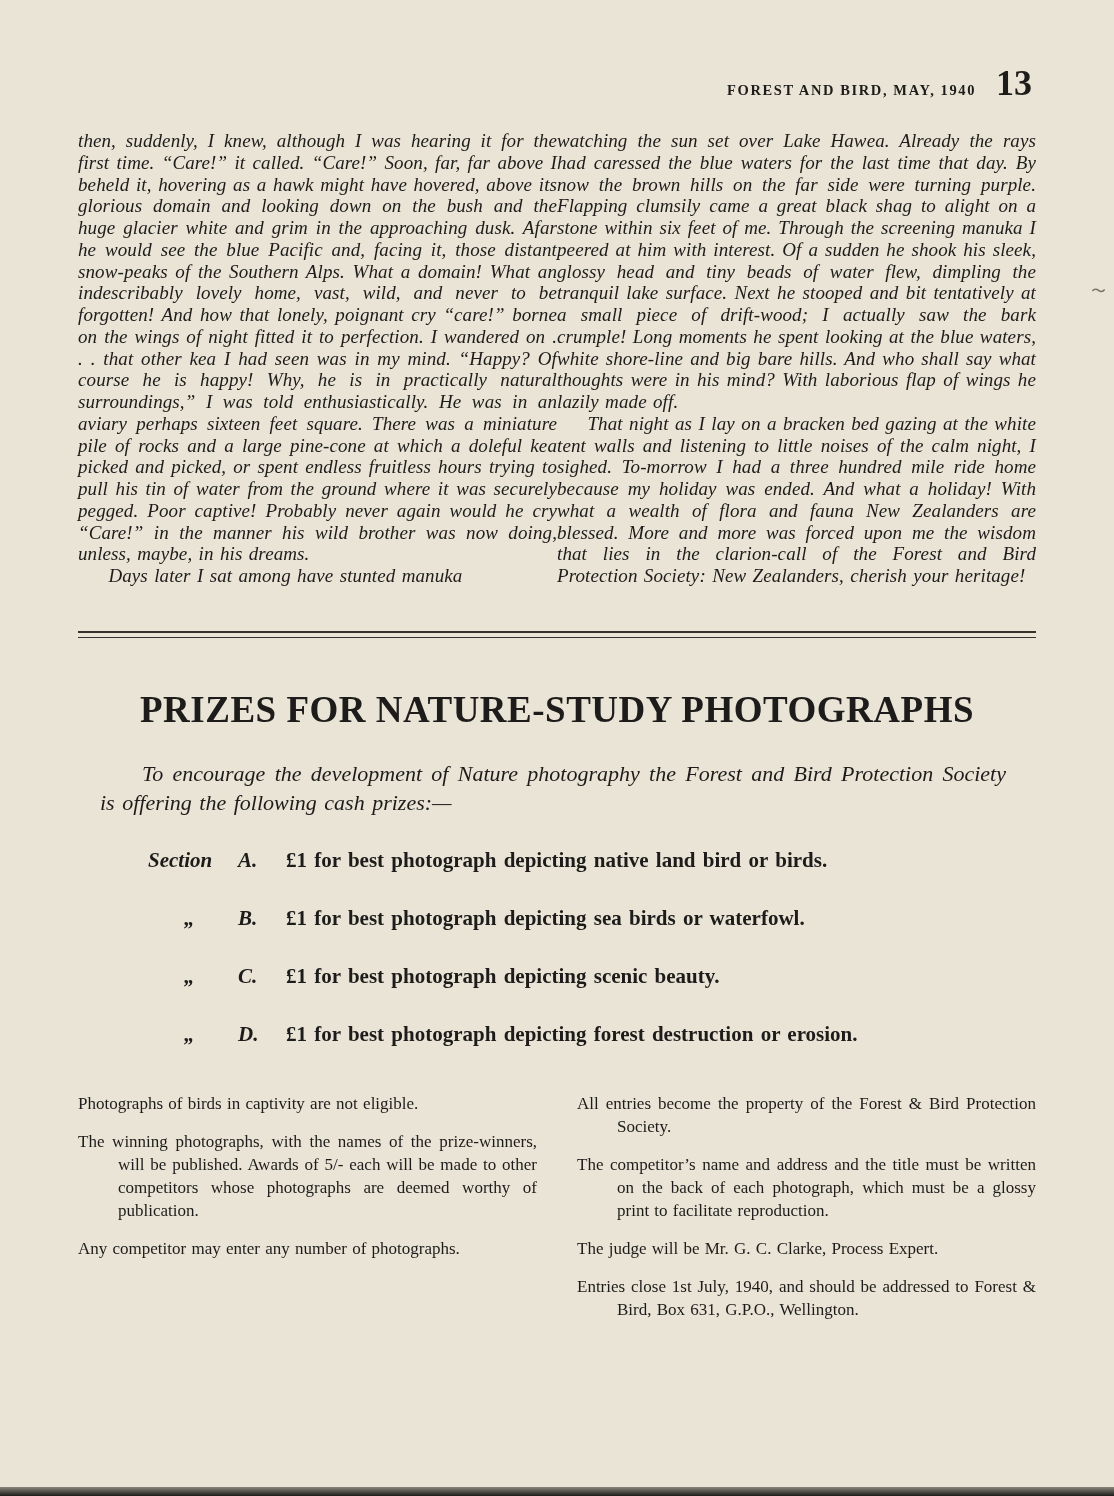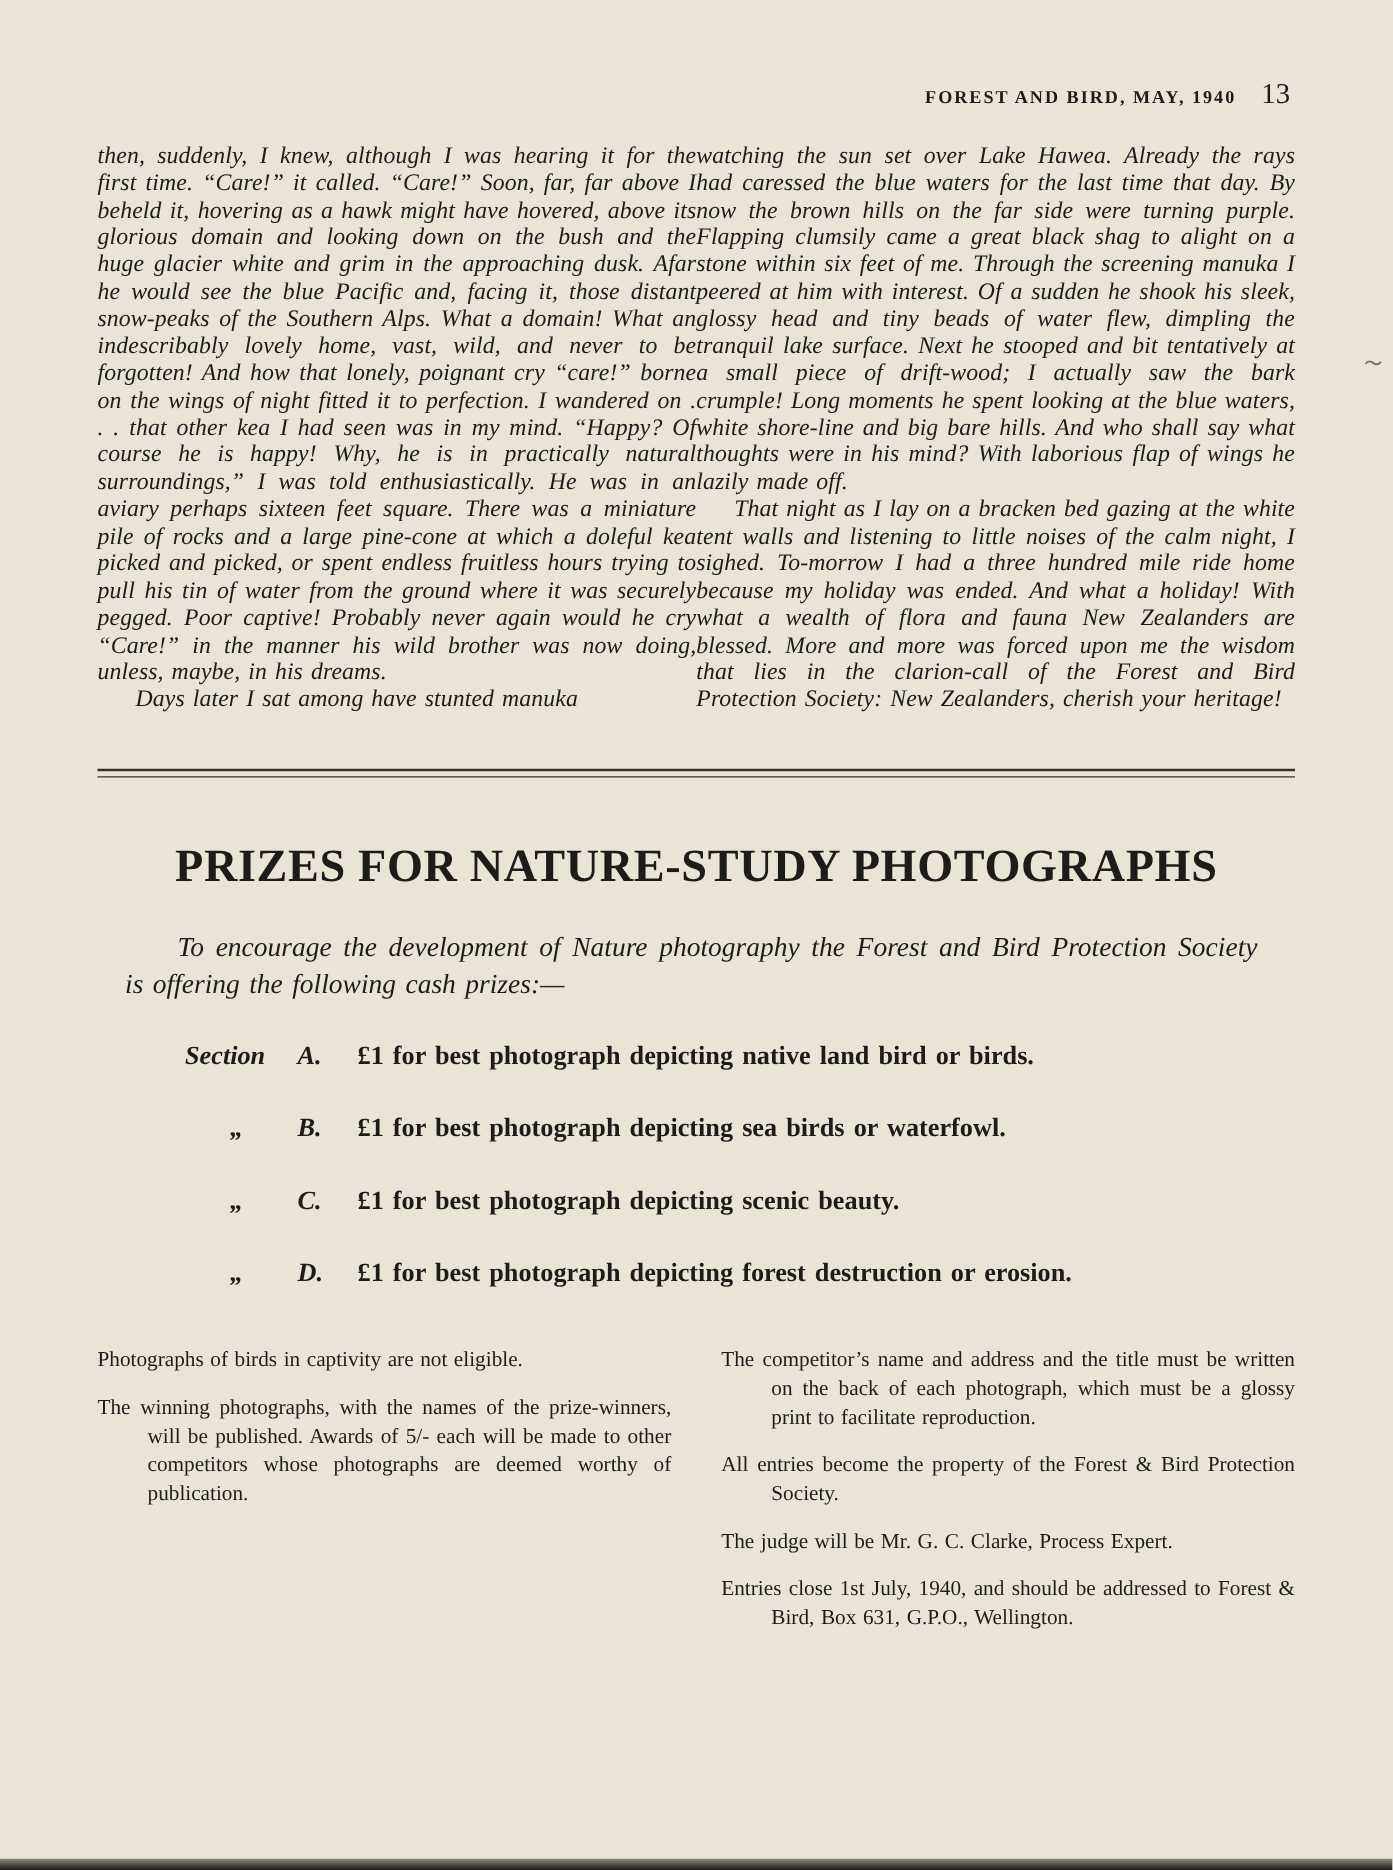--- a/index.html
+++ b/index.html
@@ -28,22 +28,22 @@
     margin-bottom: 26px;
     padding-right: 4px;
   }
   .journal-line {
     font-size: 14.5px;
     font-weight: bold;
     letter-spacing: 1.6px;
     margin-left: 28px;
   }
   .page-number {
-    font-size: 23px;
-    font-weight: normal;
+    font-size: 36px;
+    font-weight: bold;
   }
   
   .columns {
     display: flex;
     font-style: italic;
   }
   .col {
     flex: 1;
     text-align: justify;
     font-size: 19px;
@@ -197,24 +197,25 @@
       <span class="sec-letter">D.</span>
       <span class="prize-text">£1 for best photograph depicting forest destruction or erosion.</span>
     </div>
 
   </div>
 
   <div class="notes">
     <div class="notes-col">
       <p class="note">Photographs of birds in captivity are not eligible.</p>
       <p class="note">The winning photographs, with the names of the prize-winners, will be published.  Awards of 5/- each will be made to other competitors whose photographs are deemed worthy of publication.</p>
+      <p class="note">Any competitor may enter any number of photographs.</p>
     </div>
     <div class="notes-col">
+      <p class="note">All entries become the property of the Forest &amp; Bird Protection Society.</p>
       <p class="note">The competitor’s name and address and the title must be written on the back of each photograph, which must be a glossy print to facilitate reproduction.</p>
-      <p class="note">All entries become the property of the Forest &amp; Bird Protection Society.</p>
       <p class="note">The judge will be Mr. G. C. Clarke, Process Expert.</p>
       <p class="note">Entries close 1st July, 1940, and should be addressed to Forest &amp; Bird, Box 631, G.P.O., Wellington.</p>
     </div>
   </div>
 
 </div>
 
 <span class="scan-mark">〜</span>
 <div class="scan-edge-bottom"></div>
 

